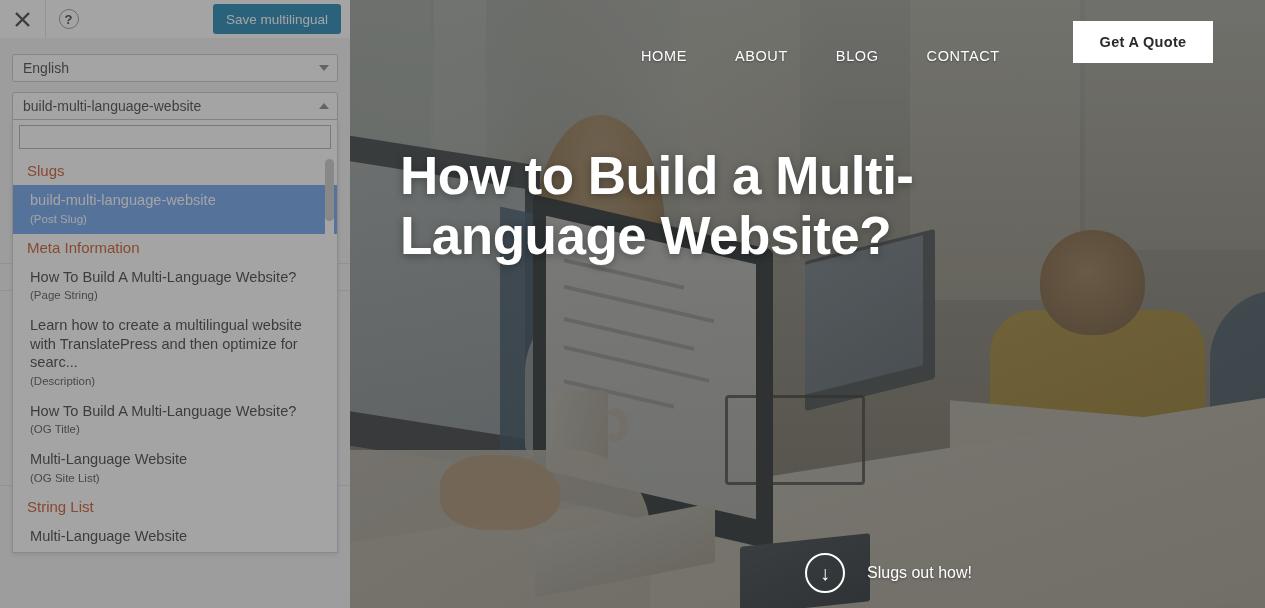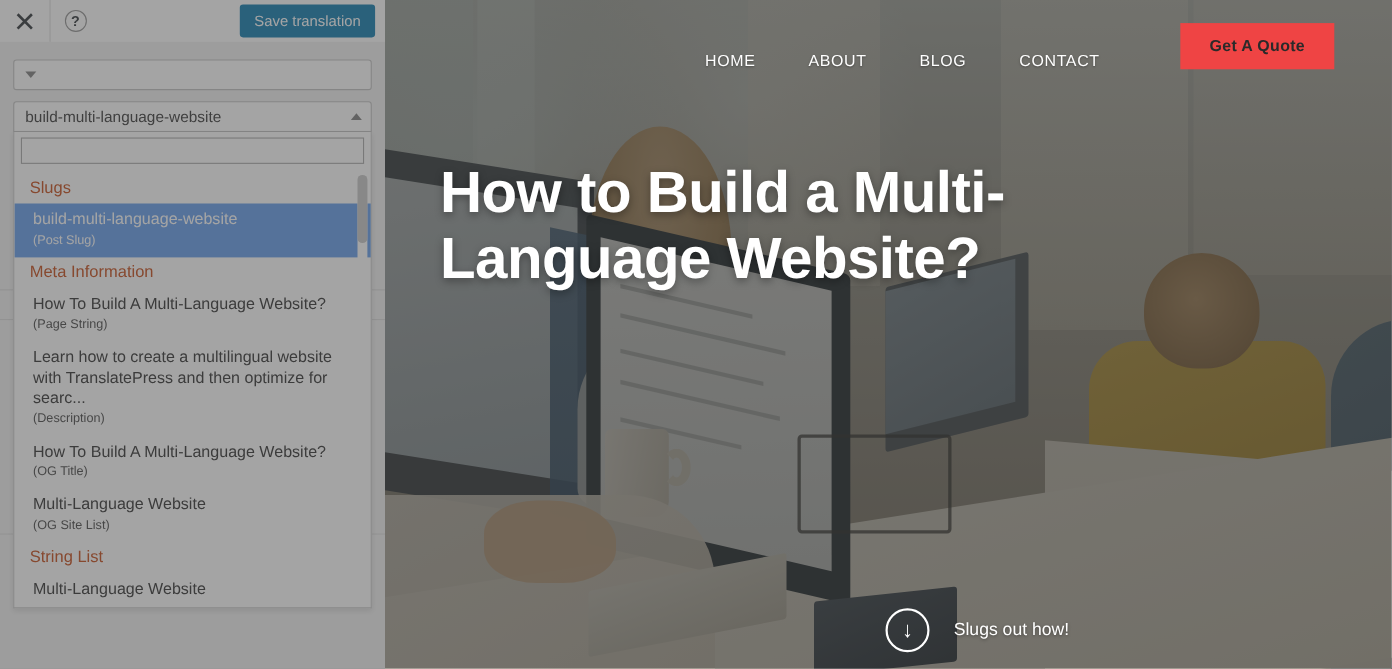--- a/index.html
+++ b/index.html
@@ -81,21 +81,21 @@
   }
   .nav-links { display: flex; align-items: center; gap: 0; margin-left: 267px; }
   .nav-link {
     color: #ffffff; font-size: 14.5px; letter-spacing: 0.6px;
     text-decoration: none; padding: 0 24px; cursor: pointer;
     text-shadow: 0 1px 2px rgba(0,0,0,.35);
   }
   .quote-btn {
     position: absolute; left: 723px; top: -13px;
     width: 140px; height: 42px;
-    background: #ef4444; color: #2a2a2a;
+    background: #ffffff; color: #2a2a2a;
     font-size: 14.5px; font-weight: bold; letter-spacing: .3px;
     display: flex; align-items: center; justify-content: center;
     cursor: pointer; border: none;
   }
 
   .hero-title {
     position: absolute; left: 50px; top: 146px; width: 740px;
     color: #ffffff; font-weight: bold;
     font-size: 53px; line-height: 60px;
     font-family: "Liberation Sans Narrow", "Liberation Sans", sans-serif;
@@ -292,24 +292,25 @@
       <div class="tb-btn">
         <svg width="17" height="17" viewBox="0 0 17 17" aria-hidden="true">
           <line x1="2" y1="2" x2="15" y2="15" stroke="#23282d" stroke-width="2.4"></line>
           <line x1="15" y1="2" x2="2" y2="15" stroke="#23282d" stroke-width="2.4"></line>
         </svg>
       </div>
       <div class="tb-sep"></div>
       <div class="tb-btn">
         <span class="help-circle">?</span>
       </div>
-      <button class="save-btn">Save translation</button>
+      <button class="save-btn">Save multilingual</button>
     </div>
 
     <div class="select-box" id="lang-select">
+      <span class="select-val">English</span>
       <span class="caret caret-down"></span>
     </div>
 
     <div class="select-box" id="string-select">
       <span class="select-val">build-multi-language-website</span>
       <span class="caret caret-up"></span>
     </div>
 
     <div class="dropdown">
       <input class="dd-search" type="text" placeholder="" style="">

